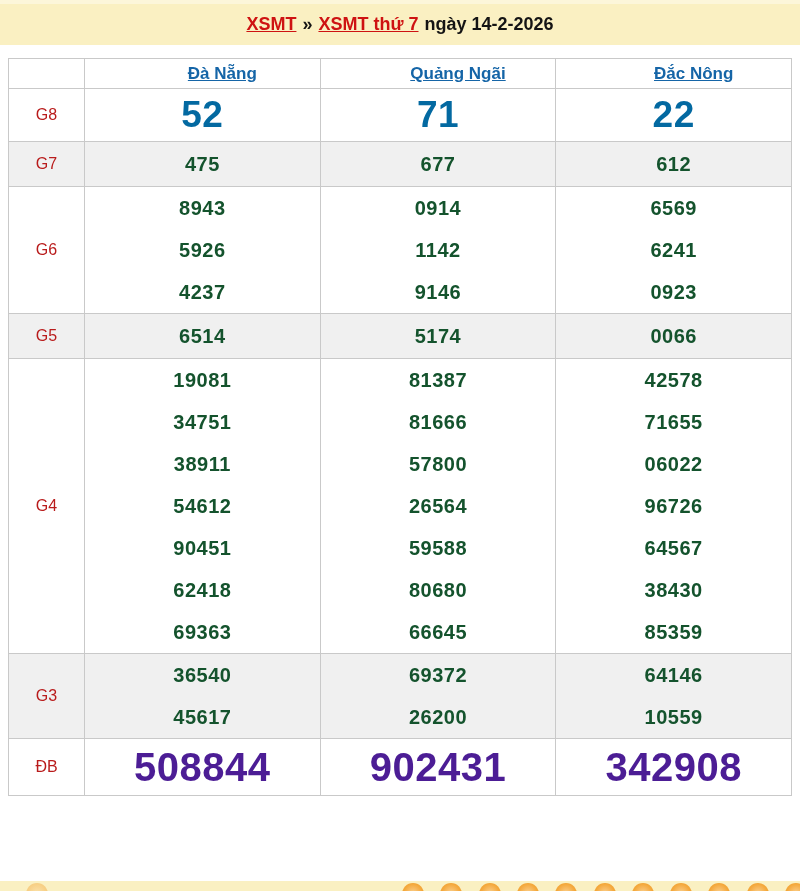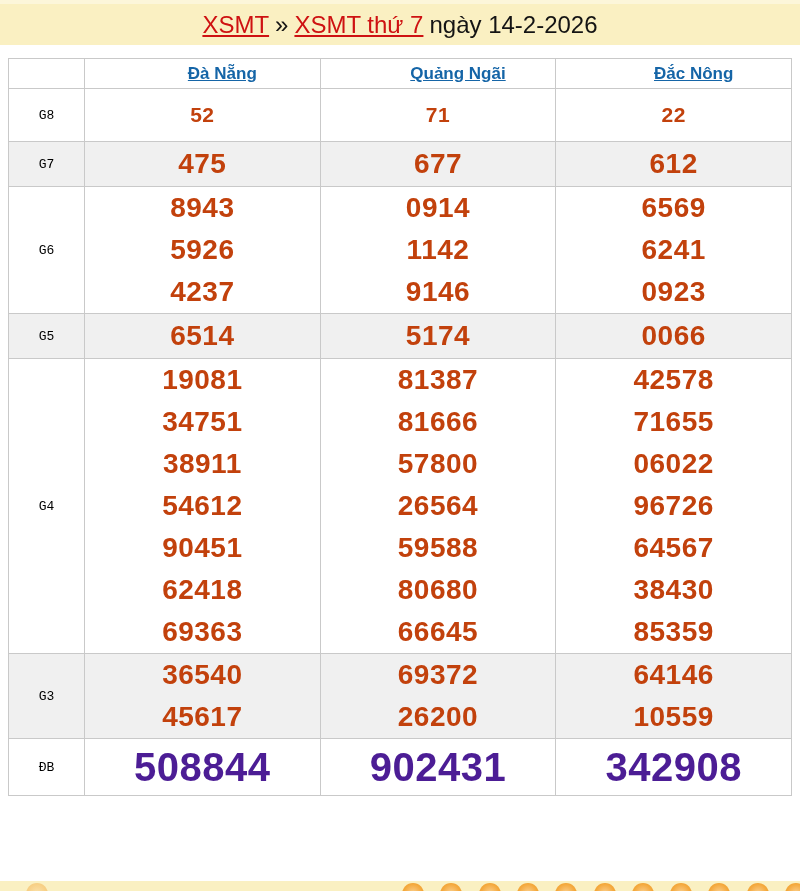--- a/index.html
+++ b/index.html
@@ -12,21 +12,21 @@
     overflow:hidden;
   }
   
   .top-strip {
     width:800px; height:45px;
     background:#FAF0C2;
     border-top:4px solid #FCF6DA;
     display:flex; align-items:center; justify-content:center;
   }
   .title {
-    font-size:24px; font-weight:normal; color:#141414;
+    font-size:18px; font-weight:bold; color:#141414;
     white-space:nowrap;
   }
   .title a.redlink {
     color:#CE1212; text-decoration:underline; cursor:pointer;
   }
   .title .sep { color:#141414; padding:0 6px; }
   .title .datepart { color:#141414; padding-left:6px; }
 
   
   table.results {
@@ -41,30 +41,30 @@
     text-align:center;
     vertical-align:middle;
   }
   col.c-label { width:76px; }
   tr.province-row td { height:30px; }
   .province-link {
     color:#1565A7; font-weight:bold; font-size:17px;
     text-decoration:underline; cursor:pointer;padding-left:40px;
   }
   td.label-cell {
-    font-size:13px; color:#000000; background:inherit;font-family:Liberation Mono, monospace;
+    font-size:16px; color:#b91c1c; background:inherit;
   }
   tr.alt { background:#F0F0F0; }
   tr { background:#ffffff; }
   .num {
-    font-weight:bold; font-size:28px; color:#c2410c;
+    font-weight:bold; font-size:20px; color:#14532d;
     line-height:42px; letter-spacing:0.5px;
   }
   tr.single .num { line-height:44px; }
-  tr.hl-red .num { color:#c2410c; font-size:21px; line-height:52px; }
+  tr.hl-red .num { color:#0369a1; font-size:37px; line-height:52px; }
   tr.hl-special .num { color:#4c1d95; font-size:40px; line-height:56px; }
 
   
   .bottom-strip {
     position:absolute; left:0; bottom:0;
     width:800px; height:10px;
     background:#FAF0C2;
     overflow:hidden;
   }
   .ball {

